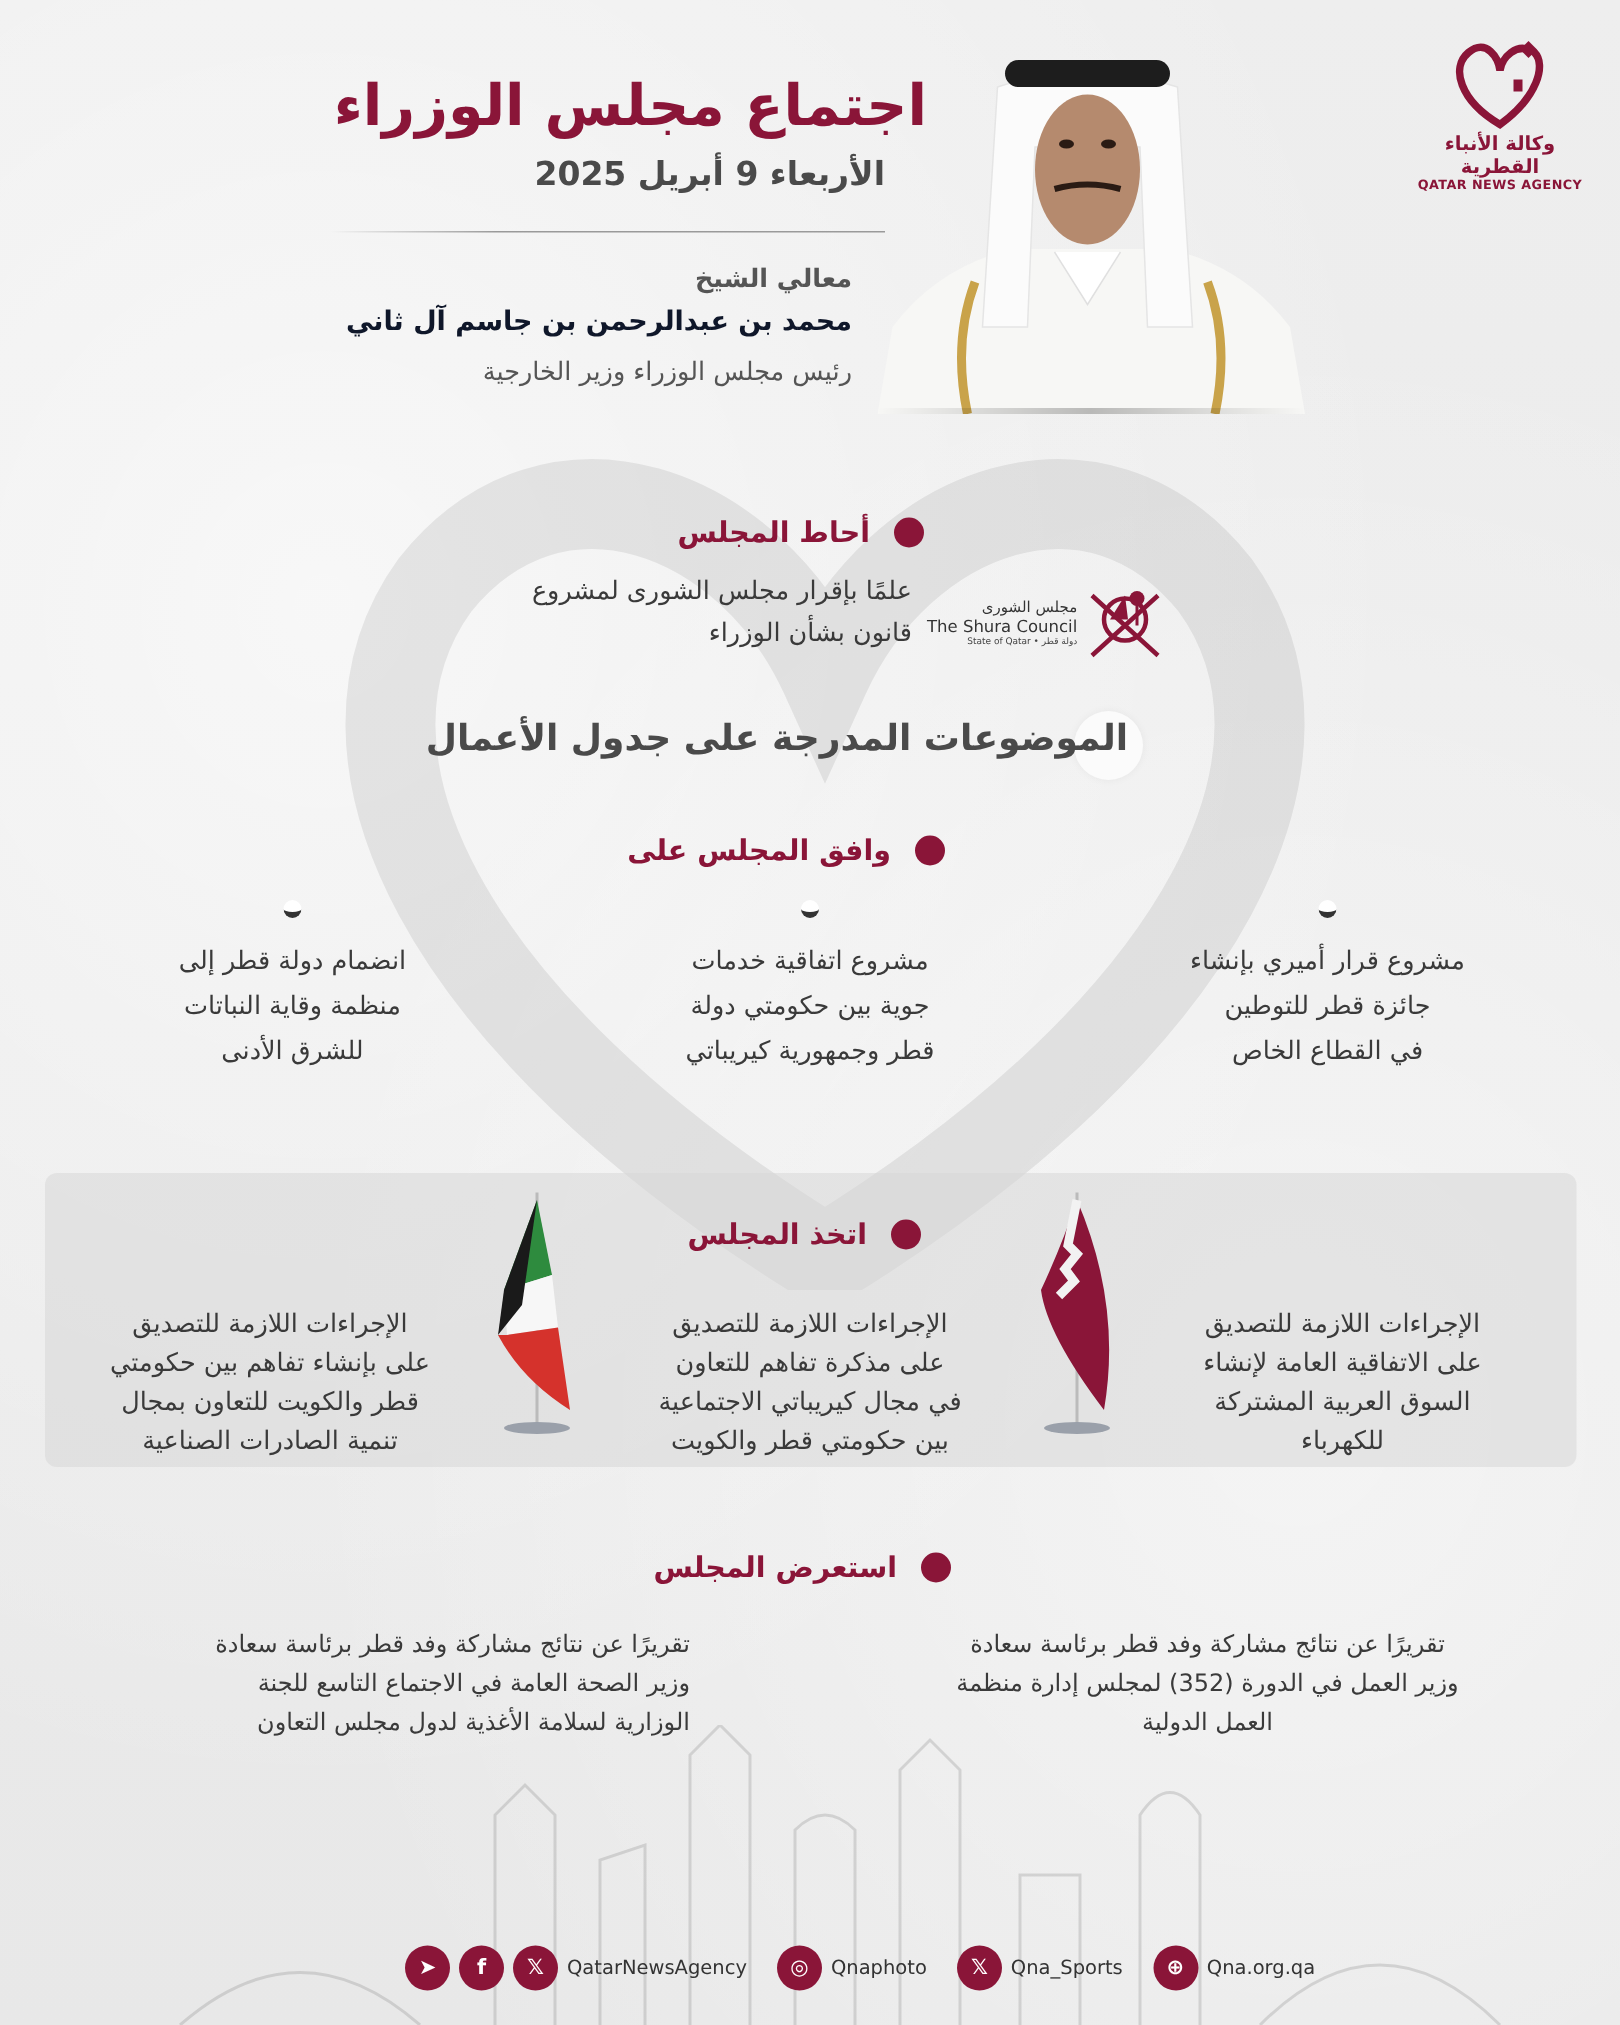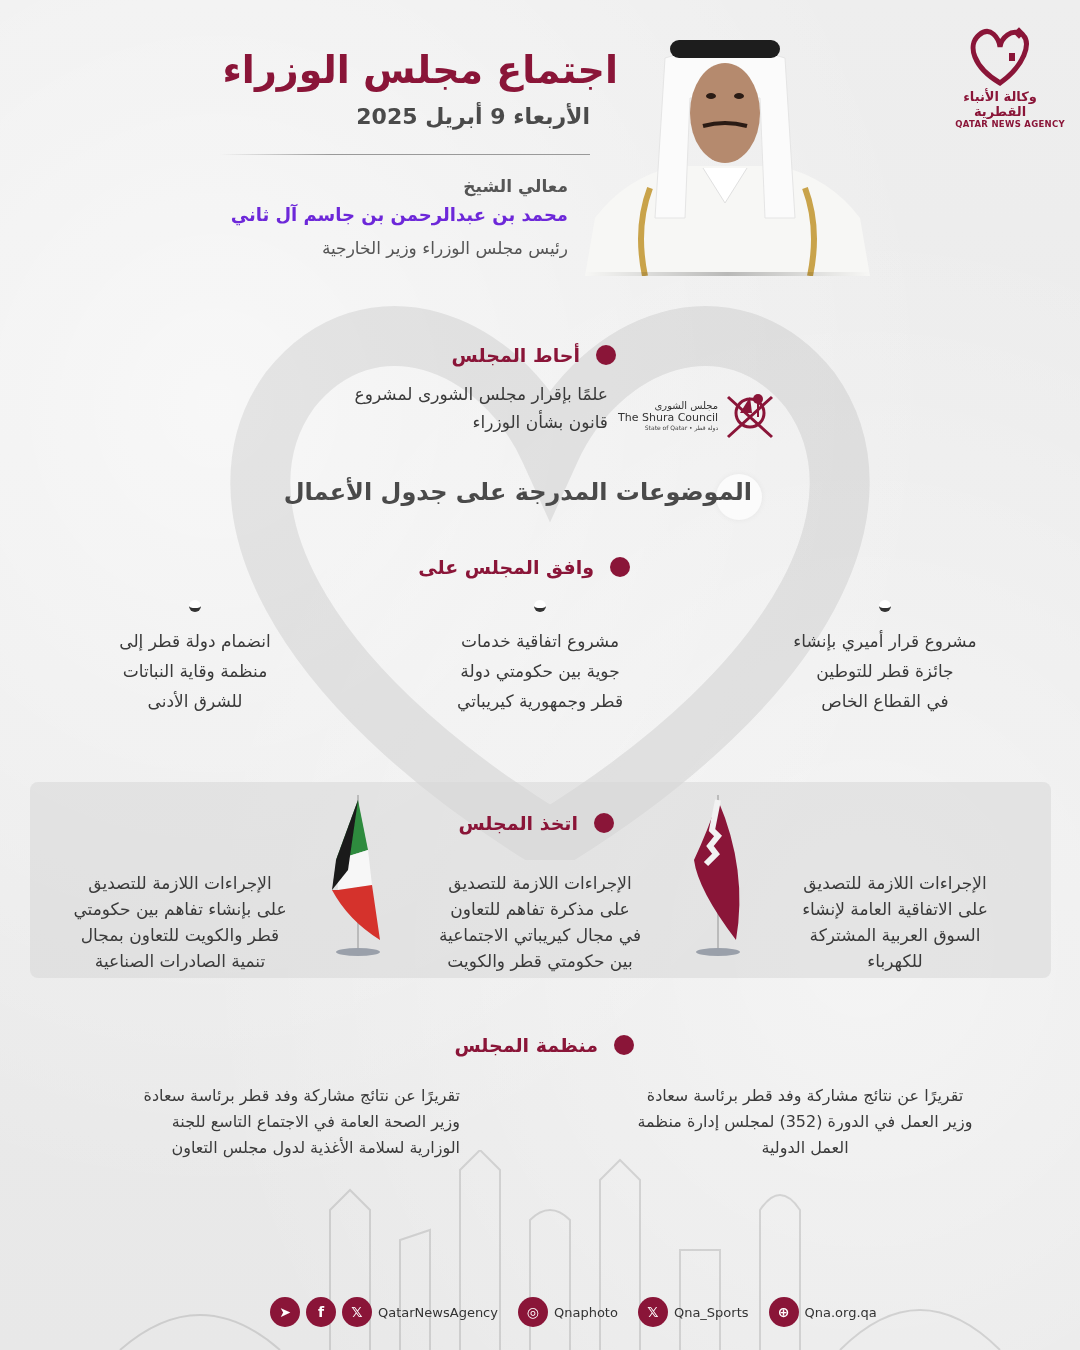--- a/index.html
+++ b/index.html
@@ -19,28 +19,28 @@
   
   .watermark {
     position: absolute; left: 170px; top: 300px; width: 760px; height: 560px;
     opacity: 0.07; pointer-events: none;
   }
 
   
   .logo { left: 935px; top: 25px; width: 130px; text-align: center; }
   .logo svg { display: block; margin: 0 auto; }
   .logo-ar { font-size: 13px; font-weight: bold; color: #8a1538; margin-top: 2px; }
-  .logo-en { font-size: 8.5px; font-weight: bold; color: #8a1538; letter-spacing: 0.3px; direction: ltr; text-align: right; }
+  .logo-en { font-size: 8.5px; font-weight: bold; color: #8a1538; letter-spacing: 0.3px; direction: ltr; }
 
   
   .title { right: 462px; top: 48px; font-size: 38px; font-weight: bold; color: #8a1538; white-space: nowrap; }
   .date { right: 490px; top: 104px; font-size: 22px; font-weight: bold; color: #4a4a4a; white-space: nowrap; }
   .divider { left: 220px; top: 154px; width: 370px; height: 1px; background: linear-gradient(90deg, rgba(150,150,150,0), #9a9a9a 30%, #9a9a9a); }
   .honorific { right: 512px; top: 176px; font-size: 17px; font-weight: bold; color: #555; white-space: nowrap; }
-  .pm-name { right: 512px; top: 204px; font-size: 18px; font-weight: bold; color: #6d28d9; white-space: nowrap; }
+  .pm-name { right: 512px; top: 204px; font-size: 18px; font-weight: bold; color: #0f172a; white-space: nowrap; }
   .pm-role { right: 512px; top: 238px; font-size: 17px; color: #555; white-space: nowrap; }
 
   
   .portrait { left: 585px; top: 18px; width: 285px; height: 258px; overflow: hidden; }
   .portrait-shadow { left: 585px; top: 272px; width: 285px; height: 4px; background: linear-gradient(90deg, rgba(0,0,0,0), rgba(0,0,0,0.25), rgba(0,0,0,0)); }
 
   
   .sec-head { display: flex; align-items: center; gap: 16px; white-space: nowrap; position: absolute; }
   .dot { width: 20px; height: 20px; border-radius: 50%; background: #8a1538; flex-shrink: 0; }
   .sec-title { font-size: 19px; font-weight: bold; color: #8a1538; }
@@ -227,21 +227,21 @@
   <div class="body-text" style="line-height:26px;">
     <div>الإجراءات اللازمة للتصديق</div>
     <div>على بإنشاء تفاهم بين حكومتي</div>
     <div>قطر والكويت للتعاون بمجال</div>
     <div>تنمية الصادرات الصناعية</div>
   </div>
 </div>
 
 <div class="sec-head" style="right:446px; top:1034px;">
   <span class="dot"></span>
-  <span class="sec-title">منظمة المجلس</span>
+  <span class="sec-title">استعرض المجلس</span>
 </div>
 
 <div class="col" style="left:605px; top:1083px; width:400px;">
   <div class="body-text" style="line-height:26px; font-size:16px;">
     <div>تقريرًا عن نتائج مشاركة وفد قطر برئاسة سعادة</div>
     <div>وزير العمل في الدورة (352) لمجلس إدارة منظمة</div>
     <div>العمل الدولية</div>
   </div>
 </div>
 <div class="col" style="left:80px; top:1083px; width:380px;">

